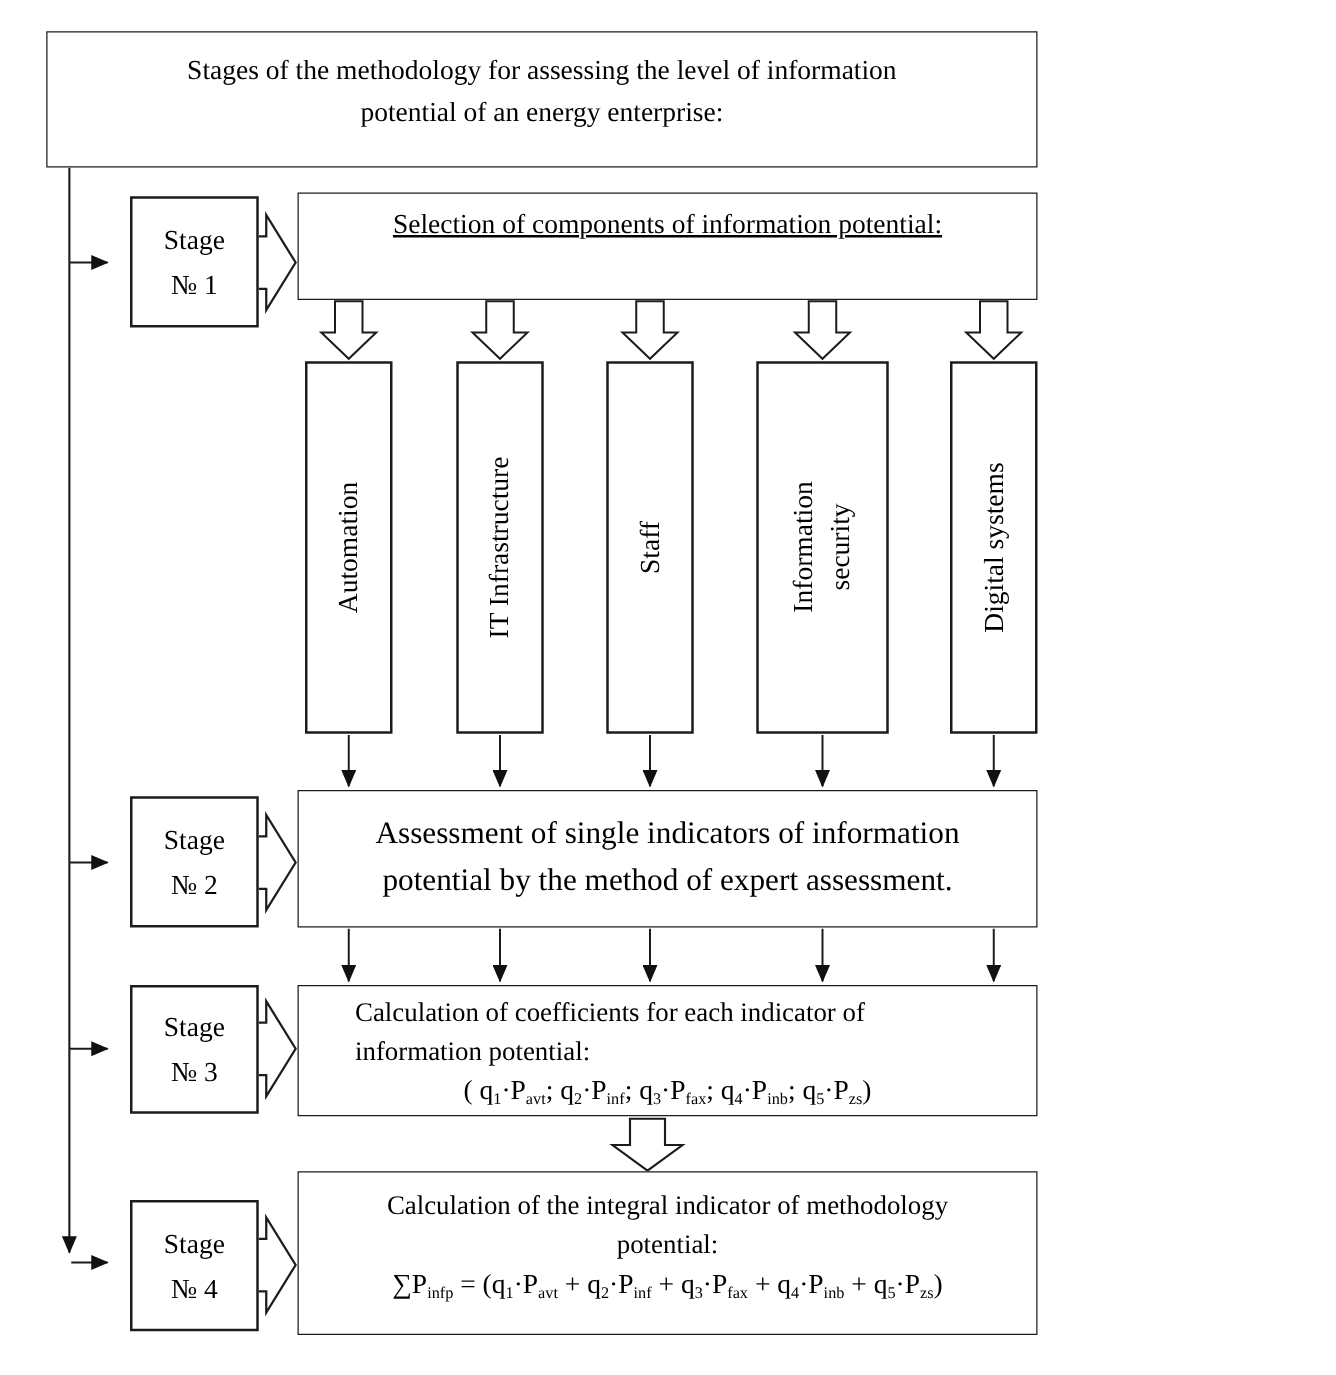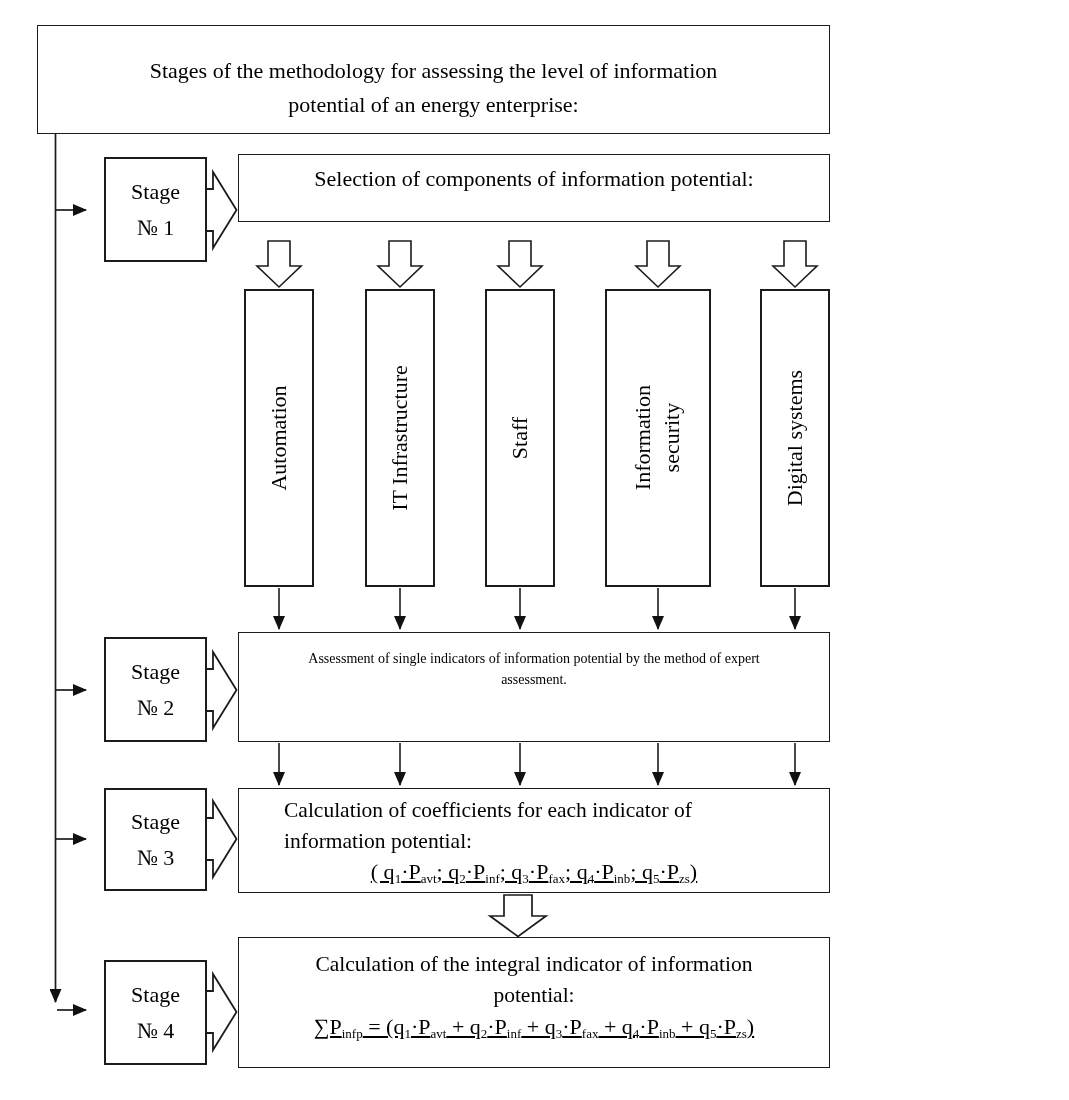--- a/index.html
+++ b/index.html
@@ -3,43 +3,43 @@
 <meta charset="utf-8">
 <style>
   html,body{margin:0;padding:0;background:#ffffff;}
   .canvas{
     position:relative;width:1069px;height:1100px;background:#ffffff;
     font-family:"Liberation Serif","DejaVu Serif",serif;color:#000;
   }
   .canvas svg{position:absolute;left:0;top:0;pointer-events:none;}
   .box{position:absolute;background:#ffffff;box-sizing:border-box;border:1.6px solid #1c1c1c;}
   .title-box{left:37px;top:25px;width:793px;height:109px;border-width:1.4px;}
-  .title-text{padding-top:12px;margin:16px auto;max-width:640px;text-align:center;
+  .title-text{padding-top:12px;margin:1px auto;max-width:640px;text-align:center;
     font-size:22px;line-height:1.55;}
   .stage-box{left:88px;width:103px;height:105px;border-width:2px;
     display:flex;flex-direction:column;align-items:center;justify-content:center;
     font-size:22px;line-height:1.62;margin-left:16px;}
   .stage-1{top:157px;} .stage-2{top:637px;} .stage-3{top:788px;height:103px;} .stage-4{top:960px;}
-  .selection-box{left:238px;top:154px;width:592px;height:68px;}
+  .selection-box{left:238px;top:154px;width:592px;height:86px;text-decoration:underline;}
   .selection-text{padding-top:11px;text-align:center;font-size:22px;}
   .vbox{top:289px;height:298px;border-width:2px;display:flex;align-items:center;justify-content:center;}
   .vb1{left:244px;width:70px;} .vb2{left:365px;width:70px;} .vb3{left:485px;width:70px;}
   .vb4{left:605px;width:106px;} .vb5{left:760px;width:70px;}
   .vlabel{transform:rotate(-90deg);white-space:nowrap;font-size:22px;}
   .vlabel.wrap{white-space:normal;width:160px;text-align:center;line-height:1.3;}
   .assessment-box{left:238px;top:632px;width:592px;height:110px;}
   .assessment-text{padding-top:15px;margin:0 auto;max-width:470px;text-align:center;
-    font-size:14px;line-height:1.5;}
+    font-size:25px;line-height:1.5;}
   .coeff-box{left:238px;top:788px;width:592px;height:105px;}
   .coeff-heading{padding-top:6px;margin:0 auto;max-width:500px;text-align:left;
     font-size:21.5px;line-height:1.42;}
   .integral-box{left:238px;top:937px;width:592px;height:131px;}
   .integral-heading{padding-top:11px;margin:0 auto;max-width:510px;text-align:center;
     font-size:21.5px;line-height:1.45;}
-  .formula{text-align:center;font-size:22px;white-space:nowrap;padding-top:3px;text-decoration:underline;}
+  .formula{text-align:center;font-size:22px;white-space:nowrap;padding-top:3px;}
   .formula .sub{font-size:13px;vertical-align:-4px;letter-spacing:0;}
 </style>
 </head>
 <body>
 
 <div class="canvas">
 
   <svg width="1069" height="1100" viewBox="0 0 1069 1100">
     <defs>
       <marker id="ah" viewBox="0 0 14 12" markerUnits="userSpaceOnUse" markerWidth="14" markerHeight="12" refX="13" refY="6" orient="auto">
@@ -123,17 +123,17 @@
   <div class="box assessment-box">
     <div class="assessment-text">Assessment of single indicators of information potential by the method of expert assessment.</div>
   </div>
 
   <div class="box coeff-box">
     <div class="coeff-heading">Calculation of coefficients for each indicator of information potential:</div>
     <div class="formula"><span>( q</span><span class="sub">1</span><span>·P</span><span class="sub">avt</span><span>; q</span><span class="sub">2</span><span>·P</span><span class="sub">inf</span><span>; q</span><span class="sub">3</span><span>·P</span><span class="sub">fax</span><span>; q</span><span class="sub">4</span><span>·P</span><span class="sub">inb</span><span>; q</span><span class="sub">5</span><span>·P</span><span class="sub">zs</span><span>)</span></div>
   </div>
 
   <div class="box integral-box">
-    <div class="integral-heading">Calculation of the integral indicator of information potential:</div>
+    <div class="integral-heading">Calculation of the integral indicator of methodology potential:</div>
     <div class="formula"><span>∑P</span><span class="sub">infp</span><span> = (q</span><span class="sub">1</span><span>·P</span><span class="sub">avt</span><span> + q</span><span class="sub">2</span><span>·P</span><span class="sub">inf</span><span> + q</span><span class="sub">3</span><span>·P</span><span class="sub">fax</span><span> + q</span><span class="sub">4</span><span>·P</span><span class="sub">inb</span><span> + q</span><span class="sub">5</span><span>·P</span><span class="sub">zs</span><span>)</span></div>
   </div>
 
 </div>
 
 </body></html>

